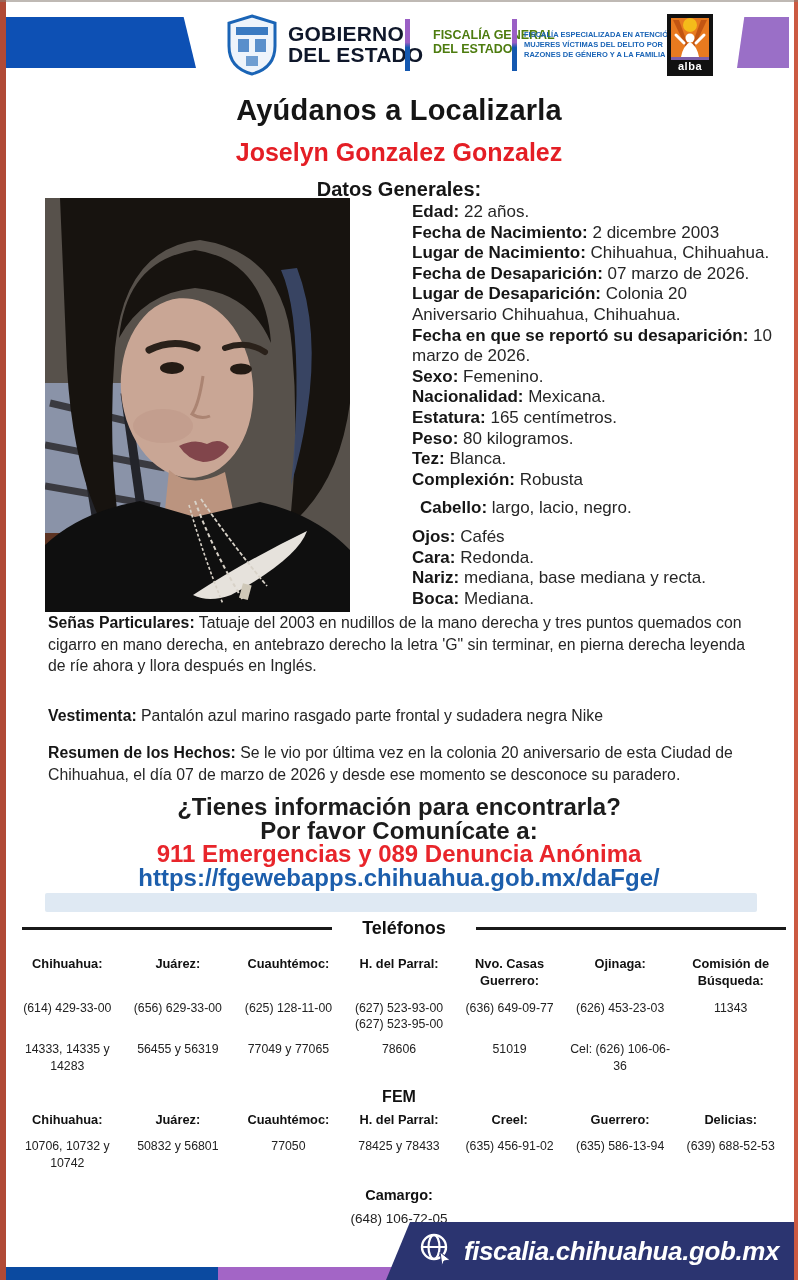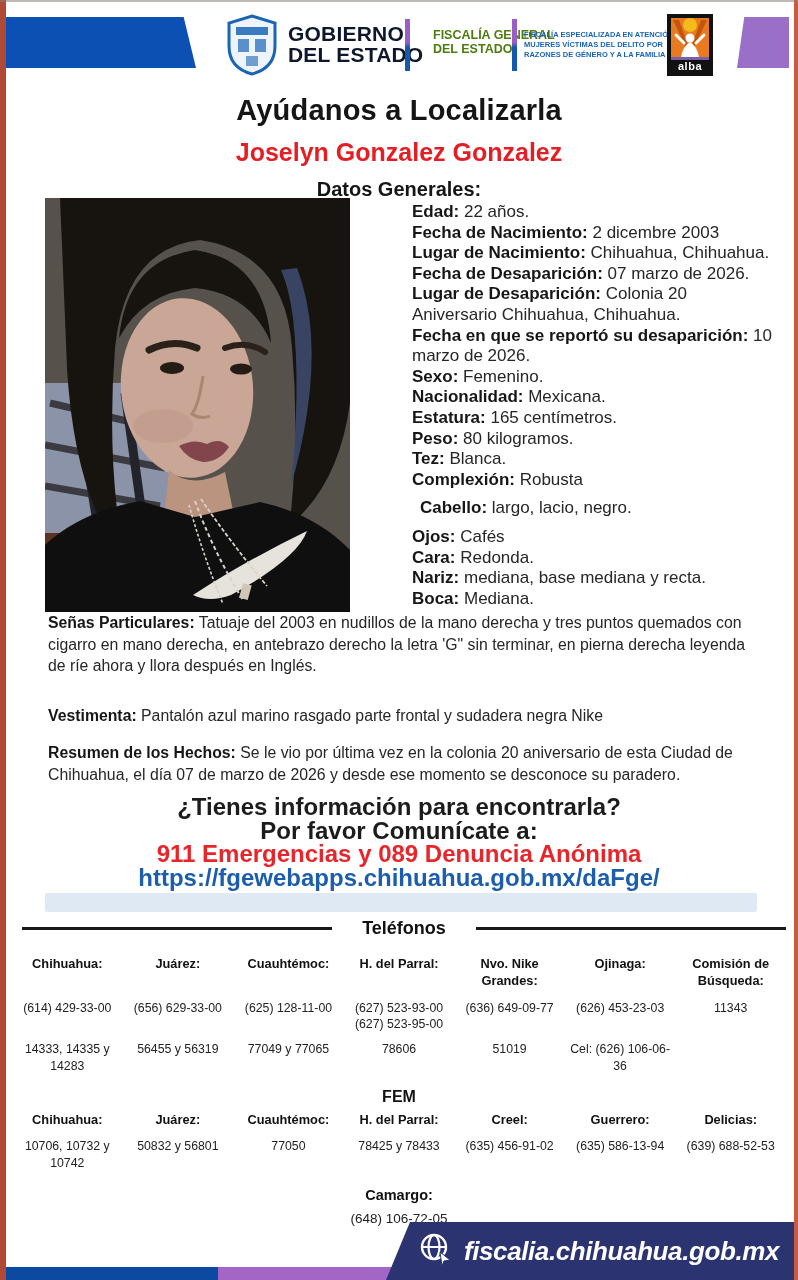--- a/index.html
+++ b/index.html
@@ -220,21 +220,21 @@
     <span class="rule"></span>
     <span class="tel-title">Teléfonos</span>
     <span class="rule"></span>
   </div>
 
   <div class="tgrid h1">
     <div class="hcell">Chihuahua:</div>
     <div class="hcell">Juárez:</div>
     <div class="hcell">Cuauhtémoc:</div>
     <div class="hcell">H. del Parral:</div>
-    <div class="hcell">Nvo. Nike Grandes:</div>
+    <div class="hcell">Nvo. Casas Guerrero:</div>
     <div class="hcell">Ojinaga:</div>
     <div class="hcell">Comisión de Búsqueda:</div>
   </div>
 
   <div class="tgrid r1">
     <div class="cell">(614)&nbsp;429-33-00</div>
     <div class="cell">(656)&nbsp;629-33-00</div>
     <div class="cell">(625)&nbsp;128-11-00</div>
     <div class="cell">(627)&nbsp;523-93-00 (627)&nbsp;523-95-00</div>
     <div class="cell">(636)&nbsp;649-09-77</div>

